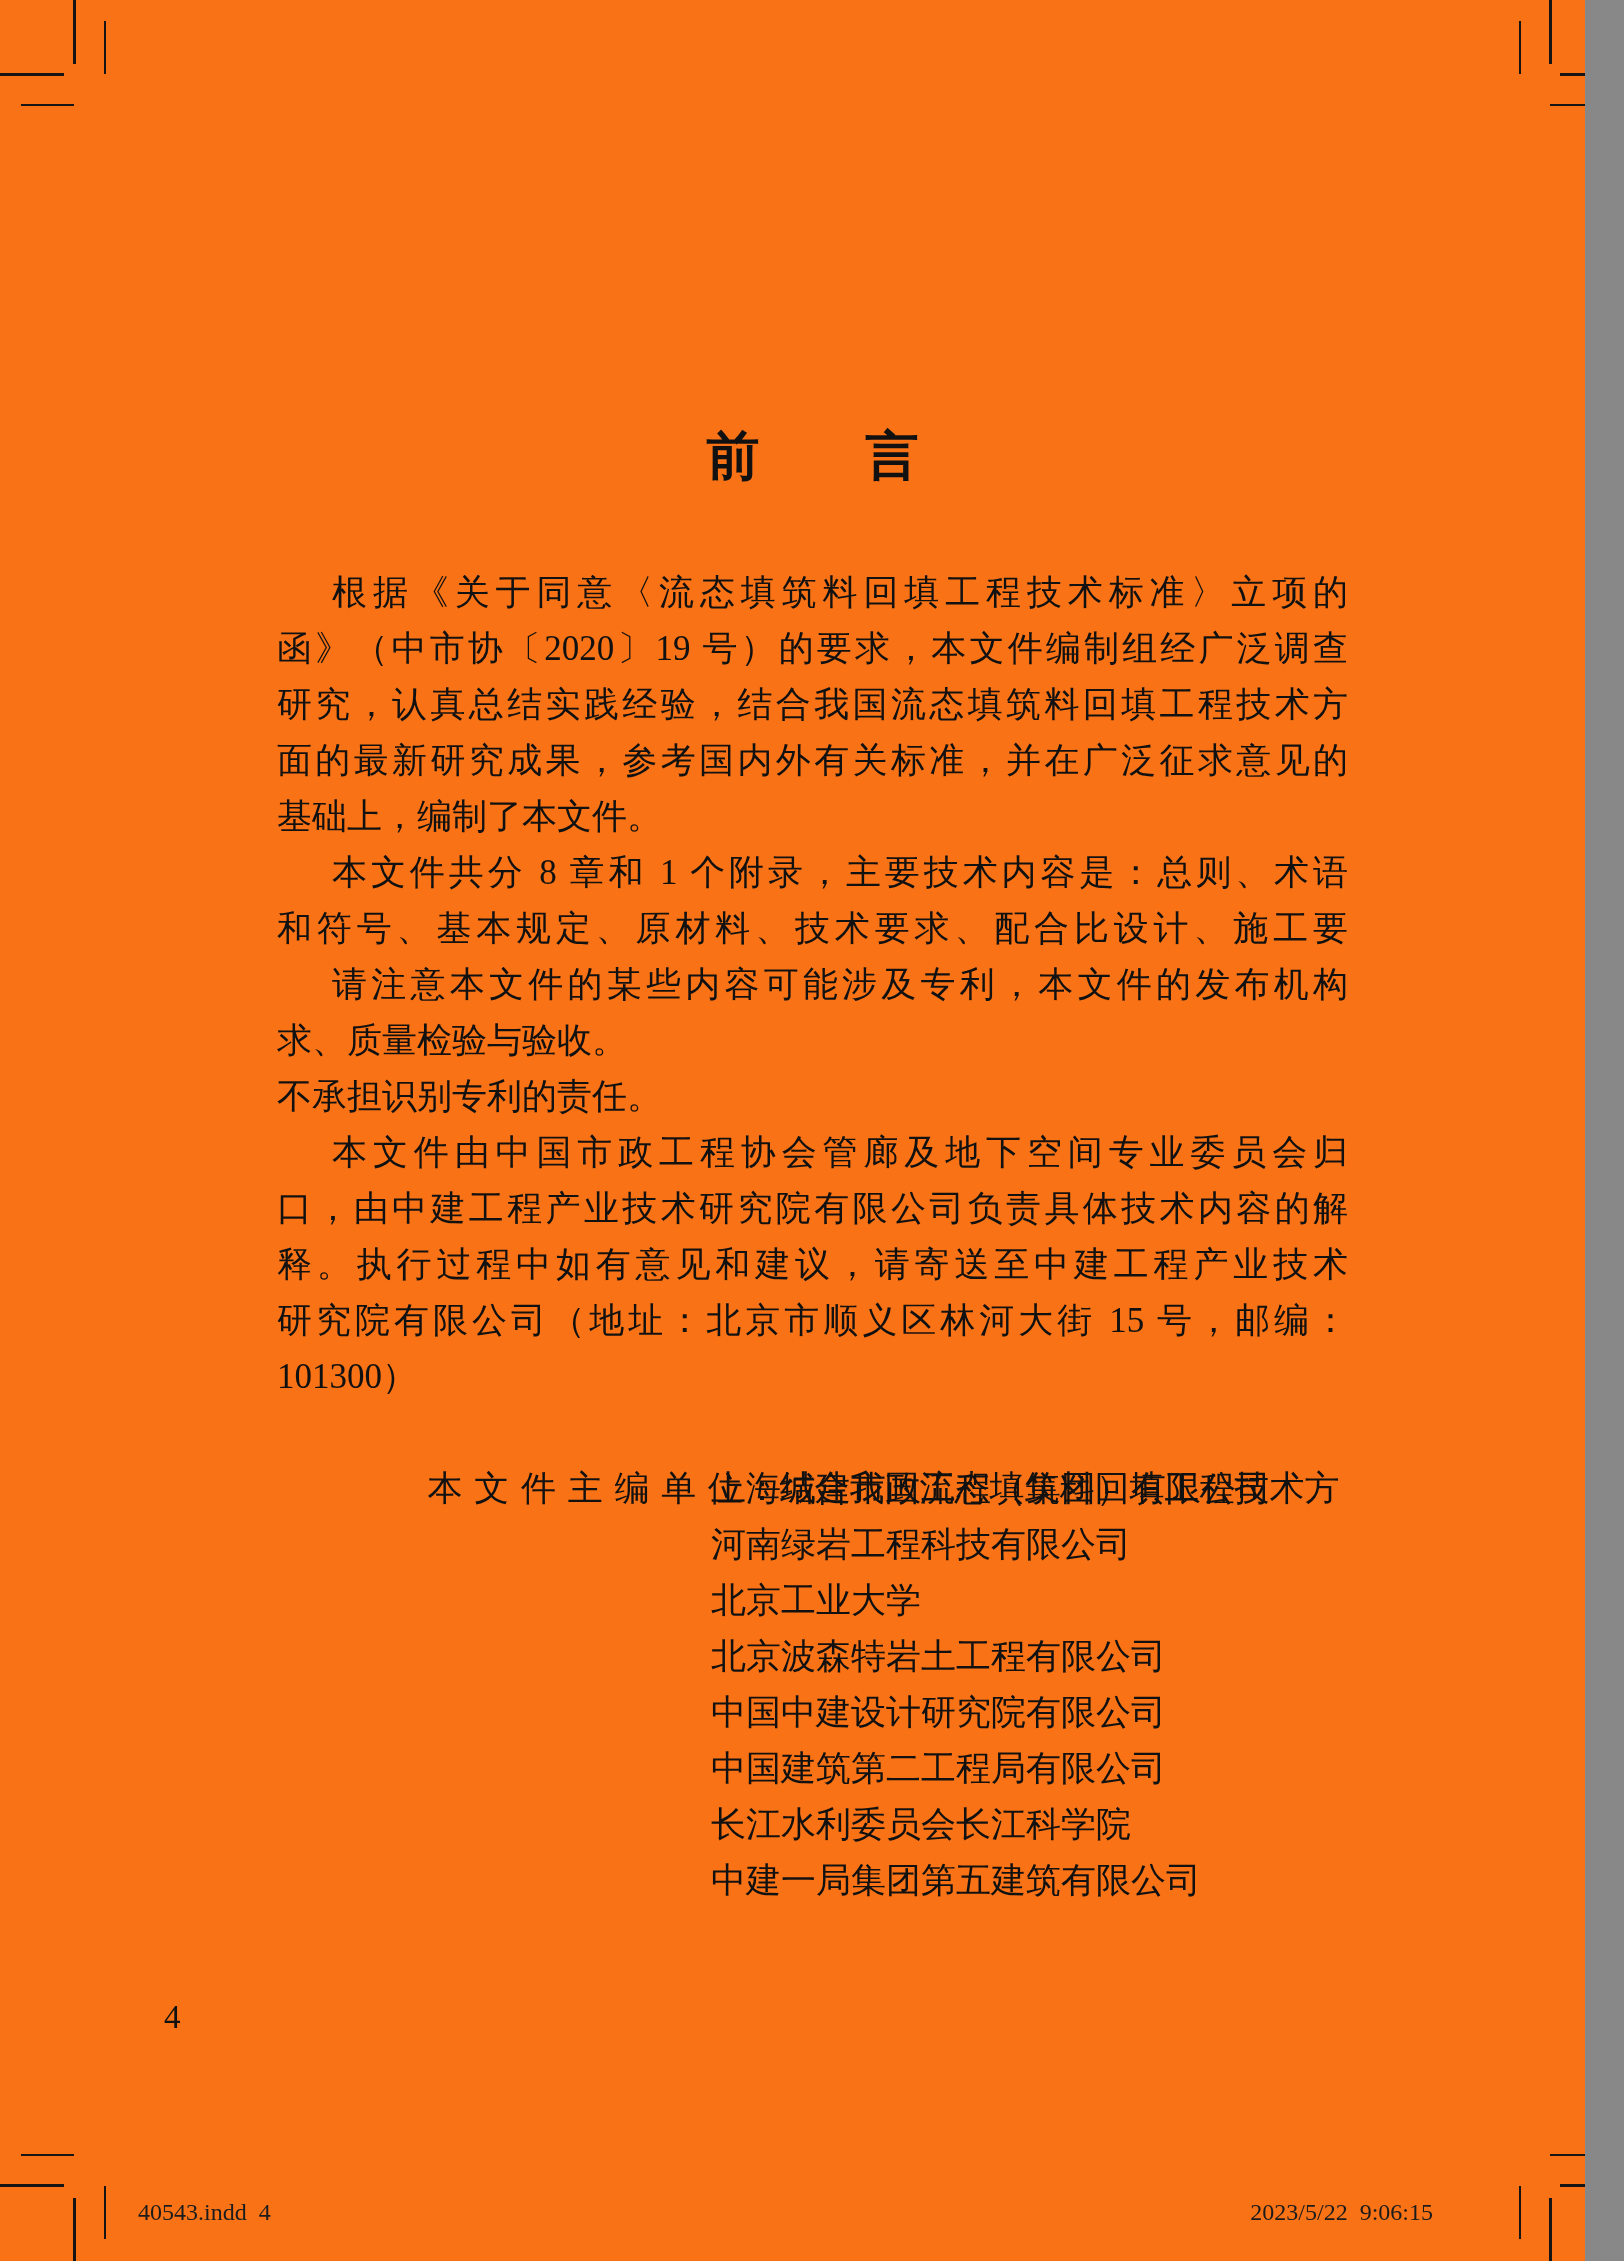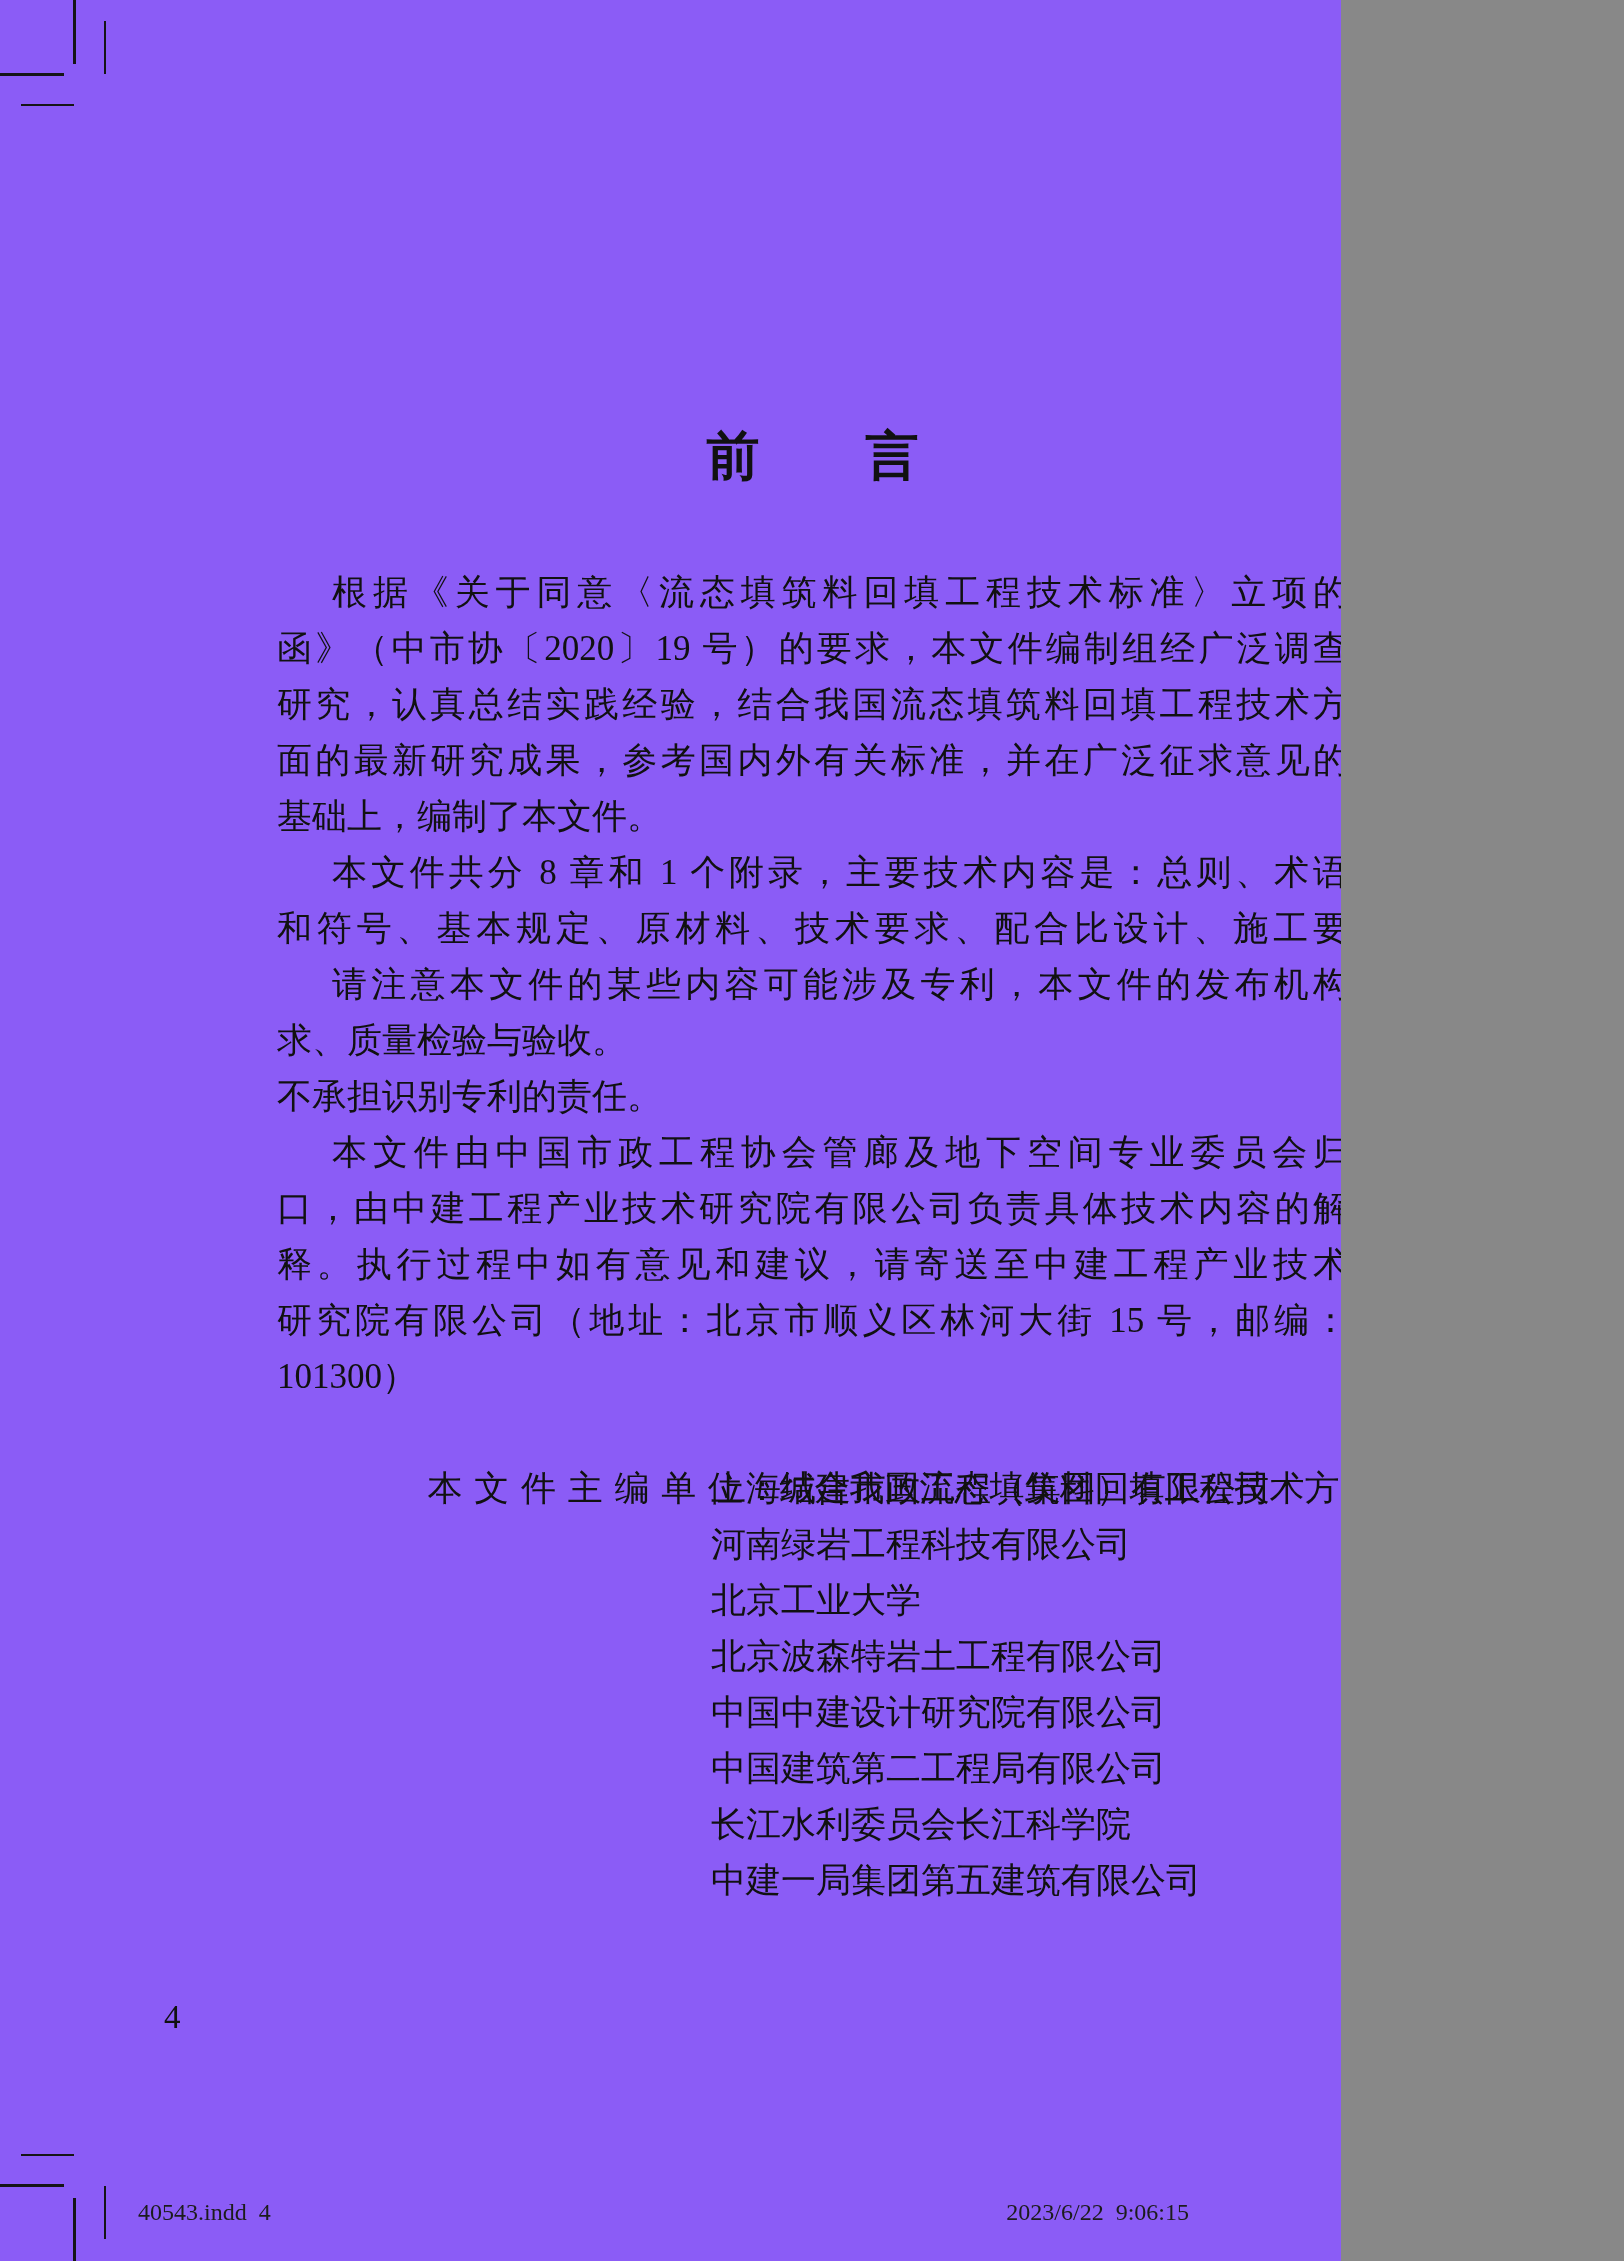--- a/index.html
+++ b/index.html
@@ -2,22 +2,22 @@
 <html style="font-size:8.6px"><head>
 <meta charset="utf-8">
 <style>
   html,body { margin:0; padding:0; }
   body {
     background:#888;
     font-family: "Liberation Serif", "DejaVu Serif", serif;
   }
   .page {
     position:relative;
-    width:1341px; height:2261px;
-    background:#8b5cf6;
+    width:1585px; height:2261px;
+    background:#f97316;
     color:#111111;
     overflow:hidden;
   }
   .mark { position:absolute; background:#151515; }
 
   .doc-title {
     position:absolute;
     left:277px; top:428px; width:1071px;
     font-size:53px; line-height:56px;
     font-weight:700;
@@ -119,16 +119,16 @@
 
     <div class="line unit-cont">中国中建设计研究院有限公司</div>
     <div class="line unit-cont">中国建筑第二工程局有限公司</div>
     <div class="line unit-cont">长江水利委员会长江科学院</div>
     <div class="line unit-cont">中建一局集团第五建筑有限公司</div>
   </div>
 
   <div class="page-number">4</div>
 
   <div class="footer-text footer-left">40543.indd  4</div>
-  <div class="footer-text footer-right">2023/6/22  9:06:15</div>
+  <div class="footer-text footer-right">2023/5/22  9:06:15</div>
 
 </div>
 
 
 </body></html>

